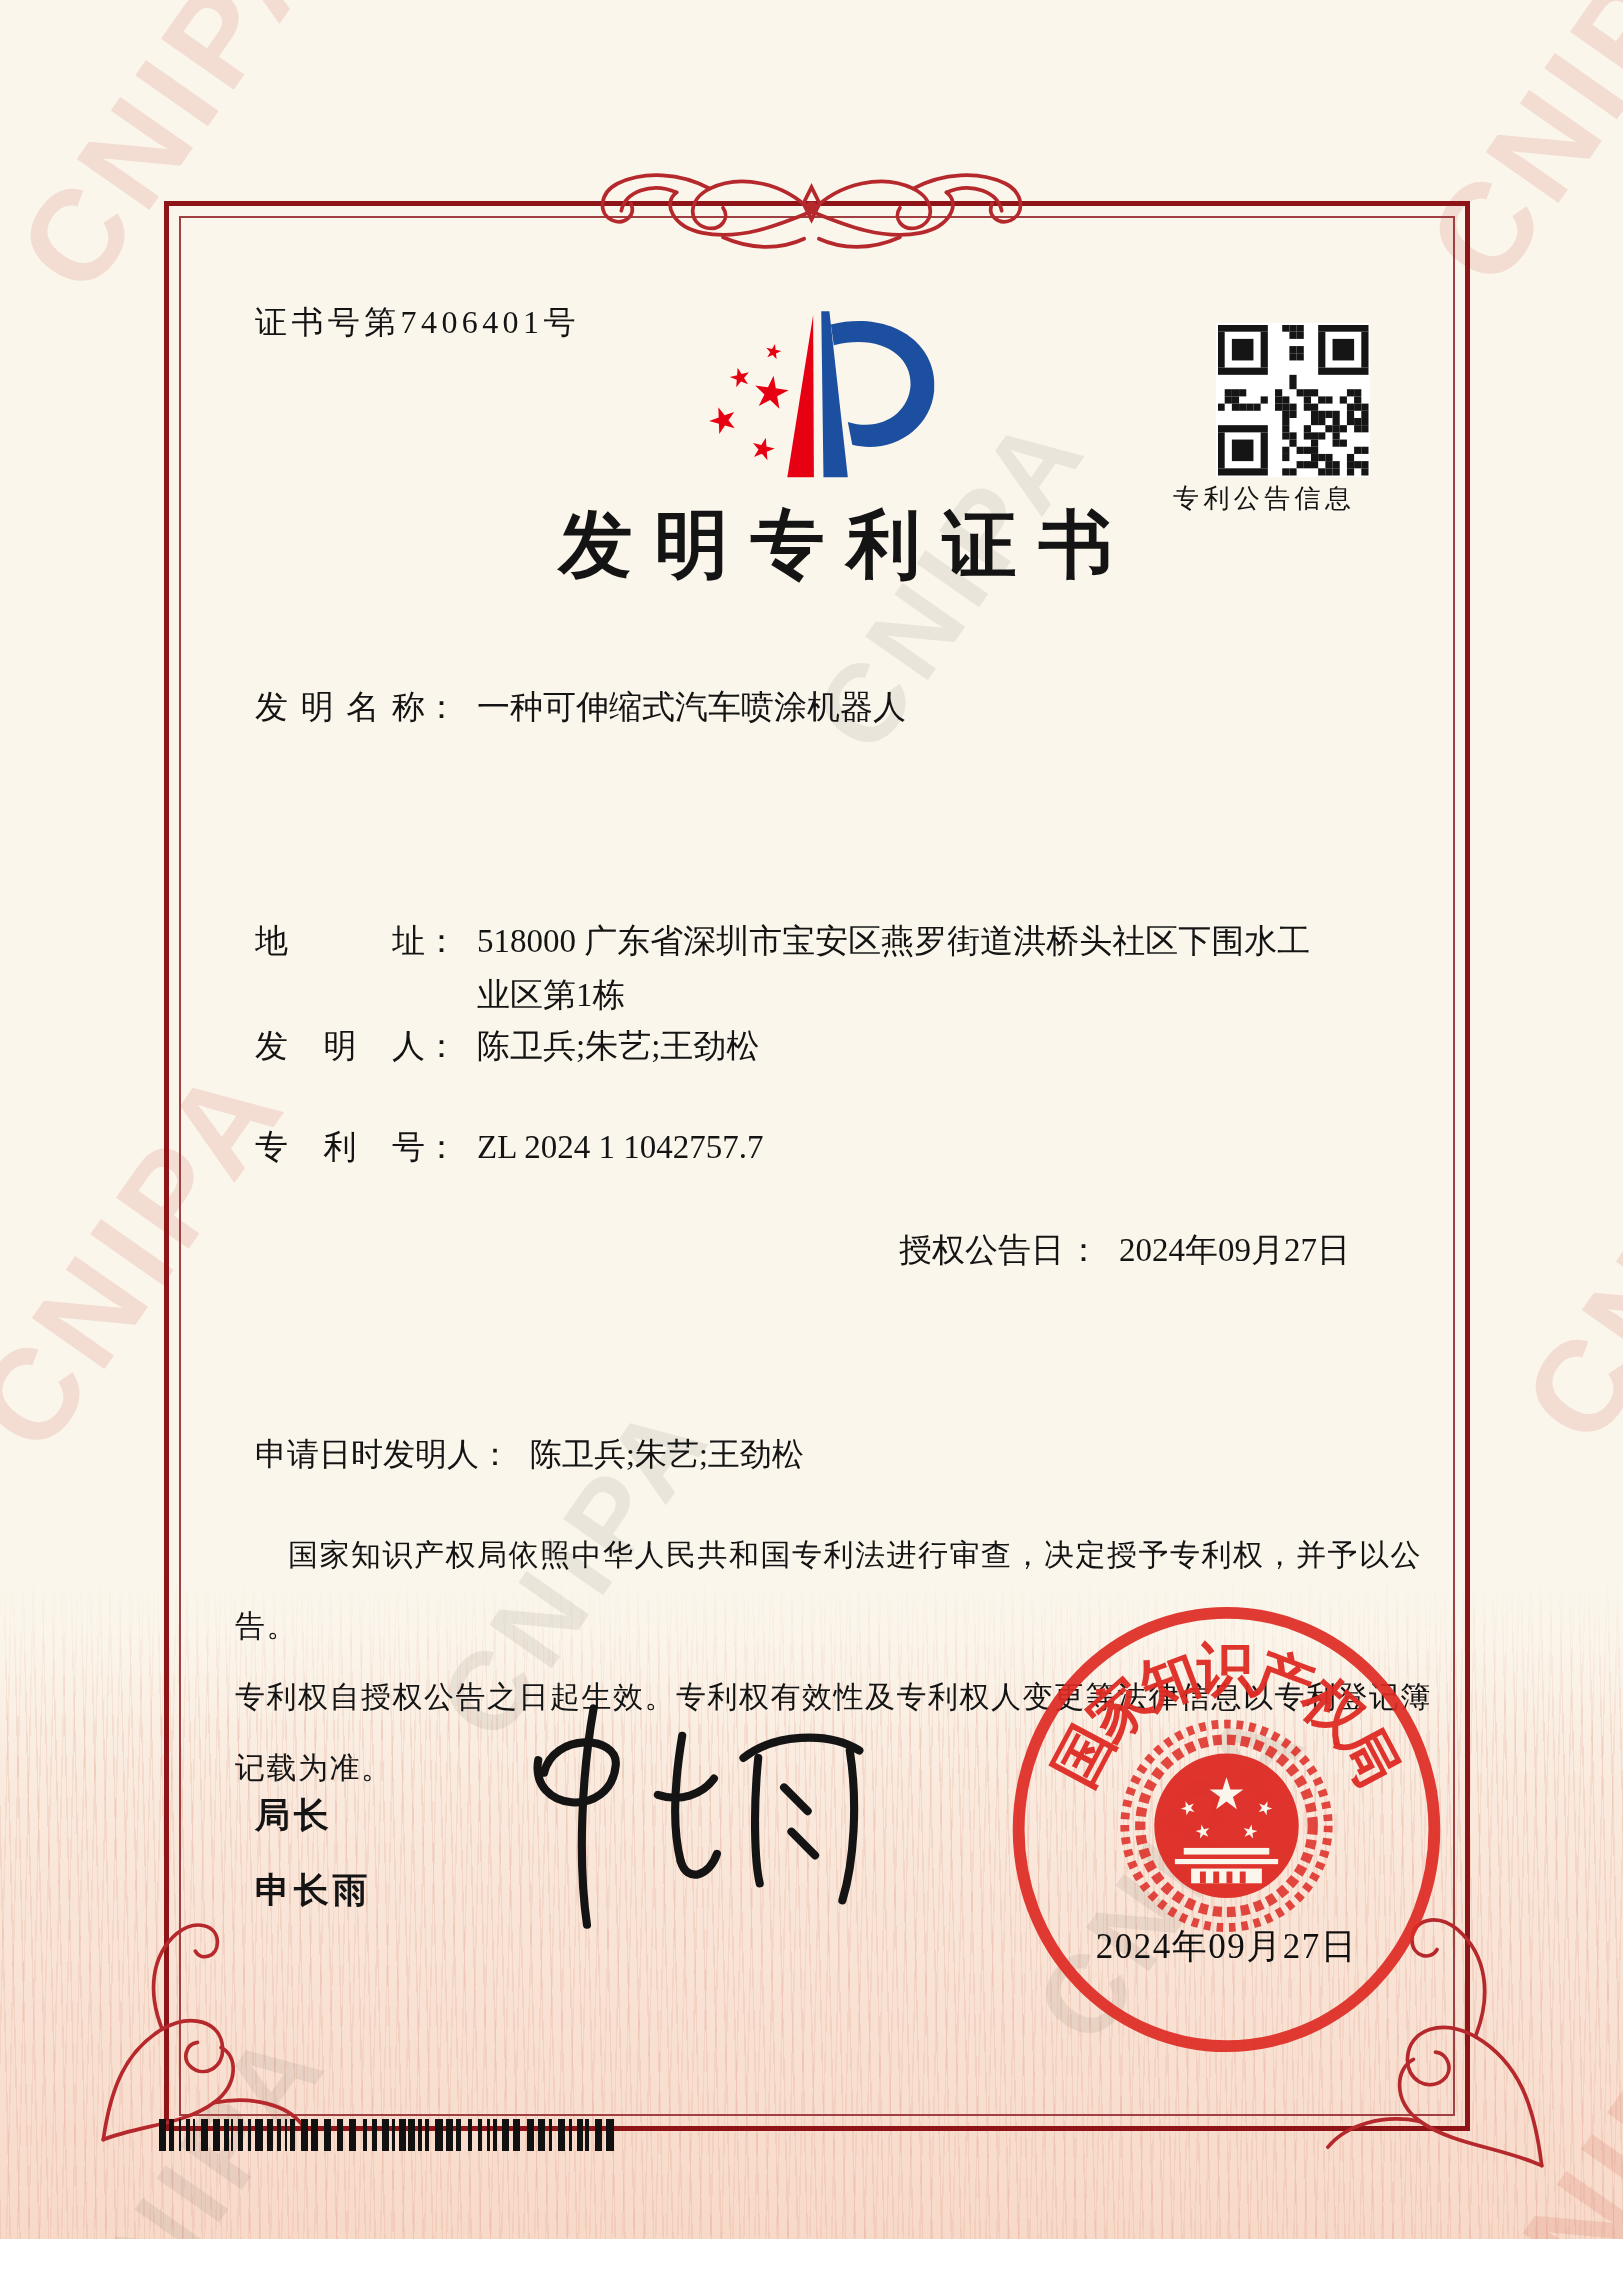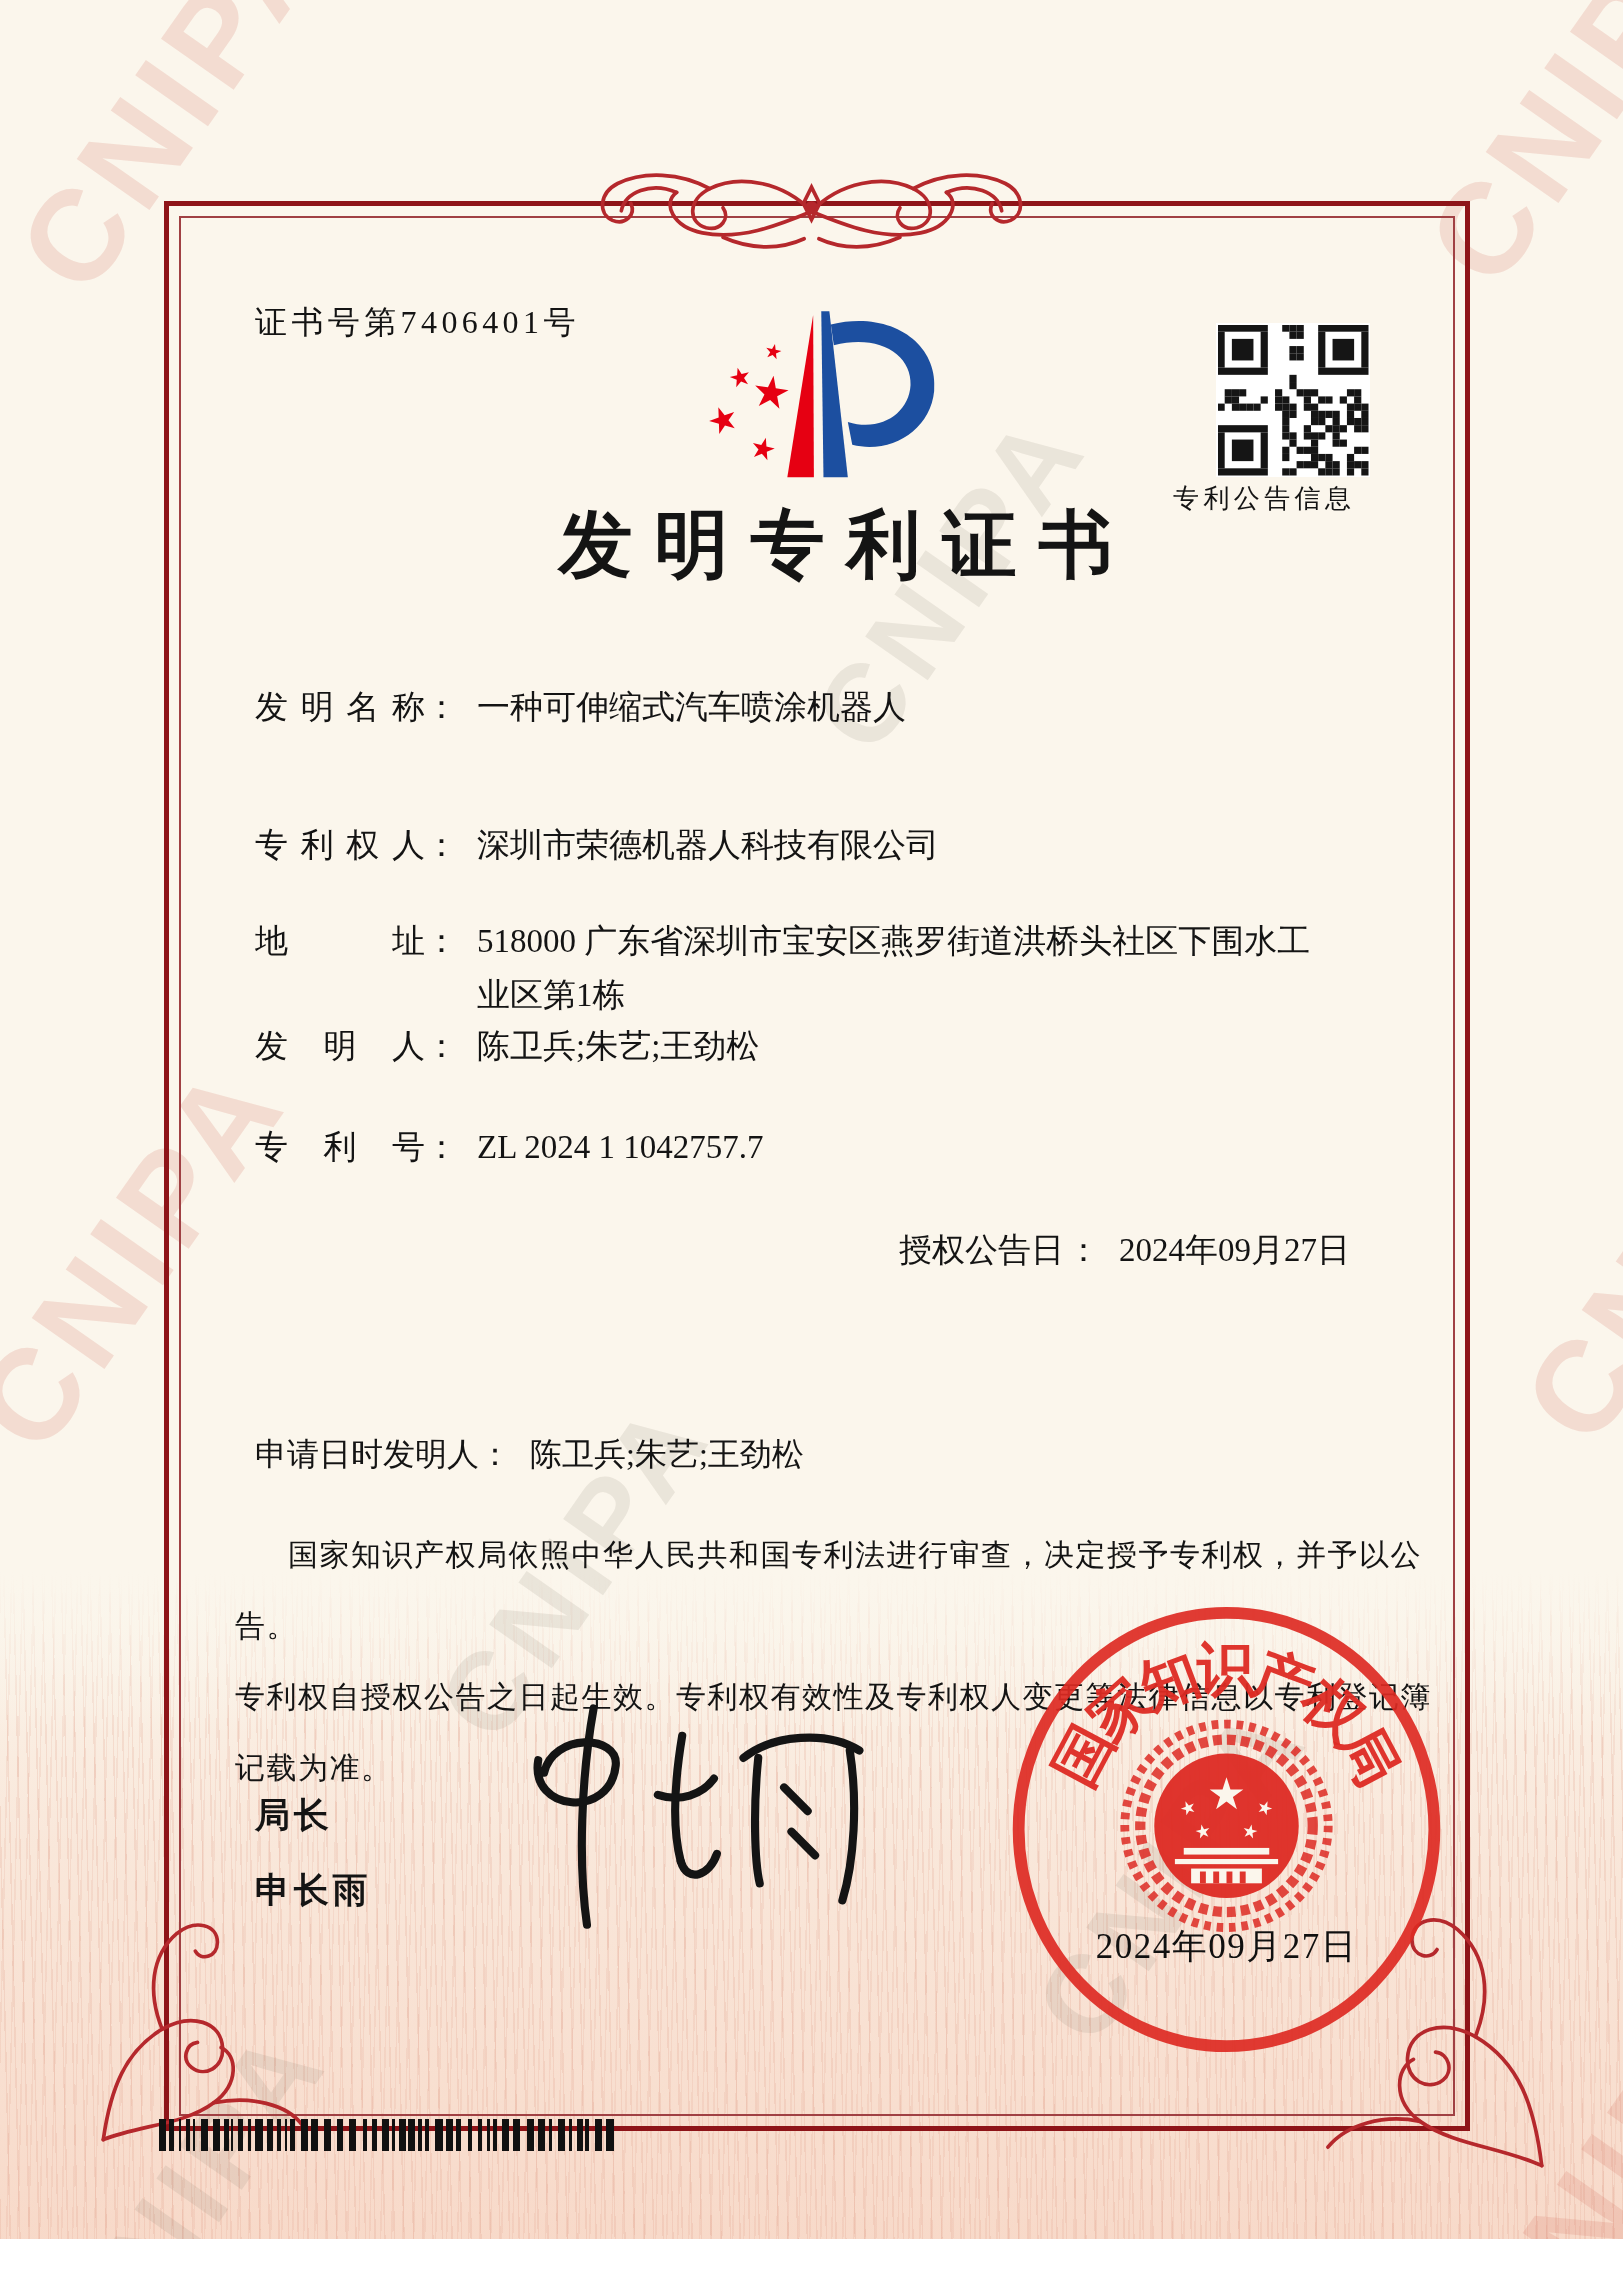--- a/index.html
+++ b/index.html
@@ -250,23 +250,20 @@
       <rect x="190" y="190" width="9.5" height="9.5" fill="#151515"></rect>
     </svg>
   <div class="qr-caption">专利公告信息</div>
 
   <div class="title">发明专利证书</div>
 
   <div class="row" style="top:685px">
     <span class="lbl">发 明 名 称</span><span>：</span><span class="val">一种可伸缩式汽车喷涂机器人</span>
   </div>
 
-  <div class="row" style="top:823px">
-    <span class="lbl">专 利 权 人</span><span>：</span><span class="val">深圳市荣德机器人科技有限公司</span>
-  </div>
 
   <div class="row" style="top:919px">
     <span class="lbl">地 址</span><span>：</span><span class="val">518000 广东省深圳市宝安区燕罗街道洪桥头社区下围水工</span>
   </div>
   <div class="addr2" style="top:973px">业区第1栋</div>
 
   <div class="row" style="top:1024px">
     <span class="lbl">发 明 人</span><span>：</span><span class="val">陈卫兵;朱艺;王劲松</span>
   </div>
 

